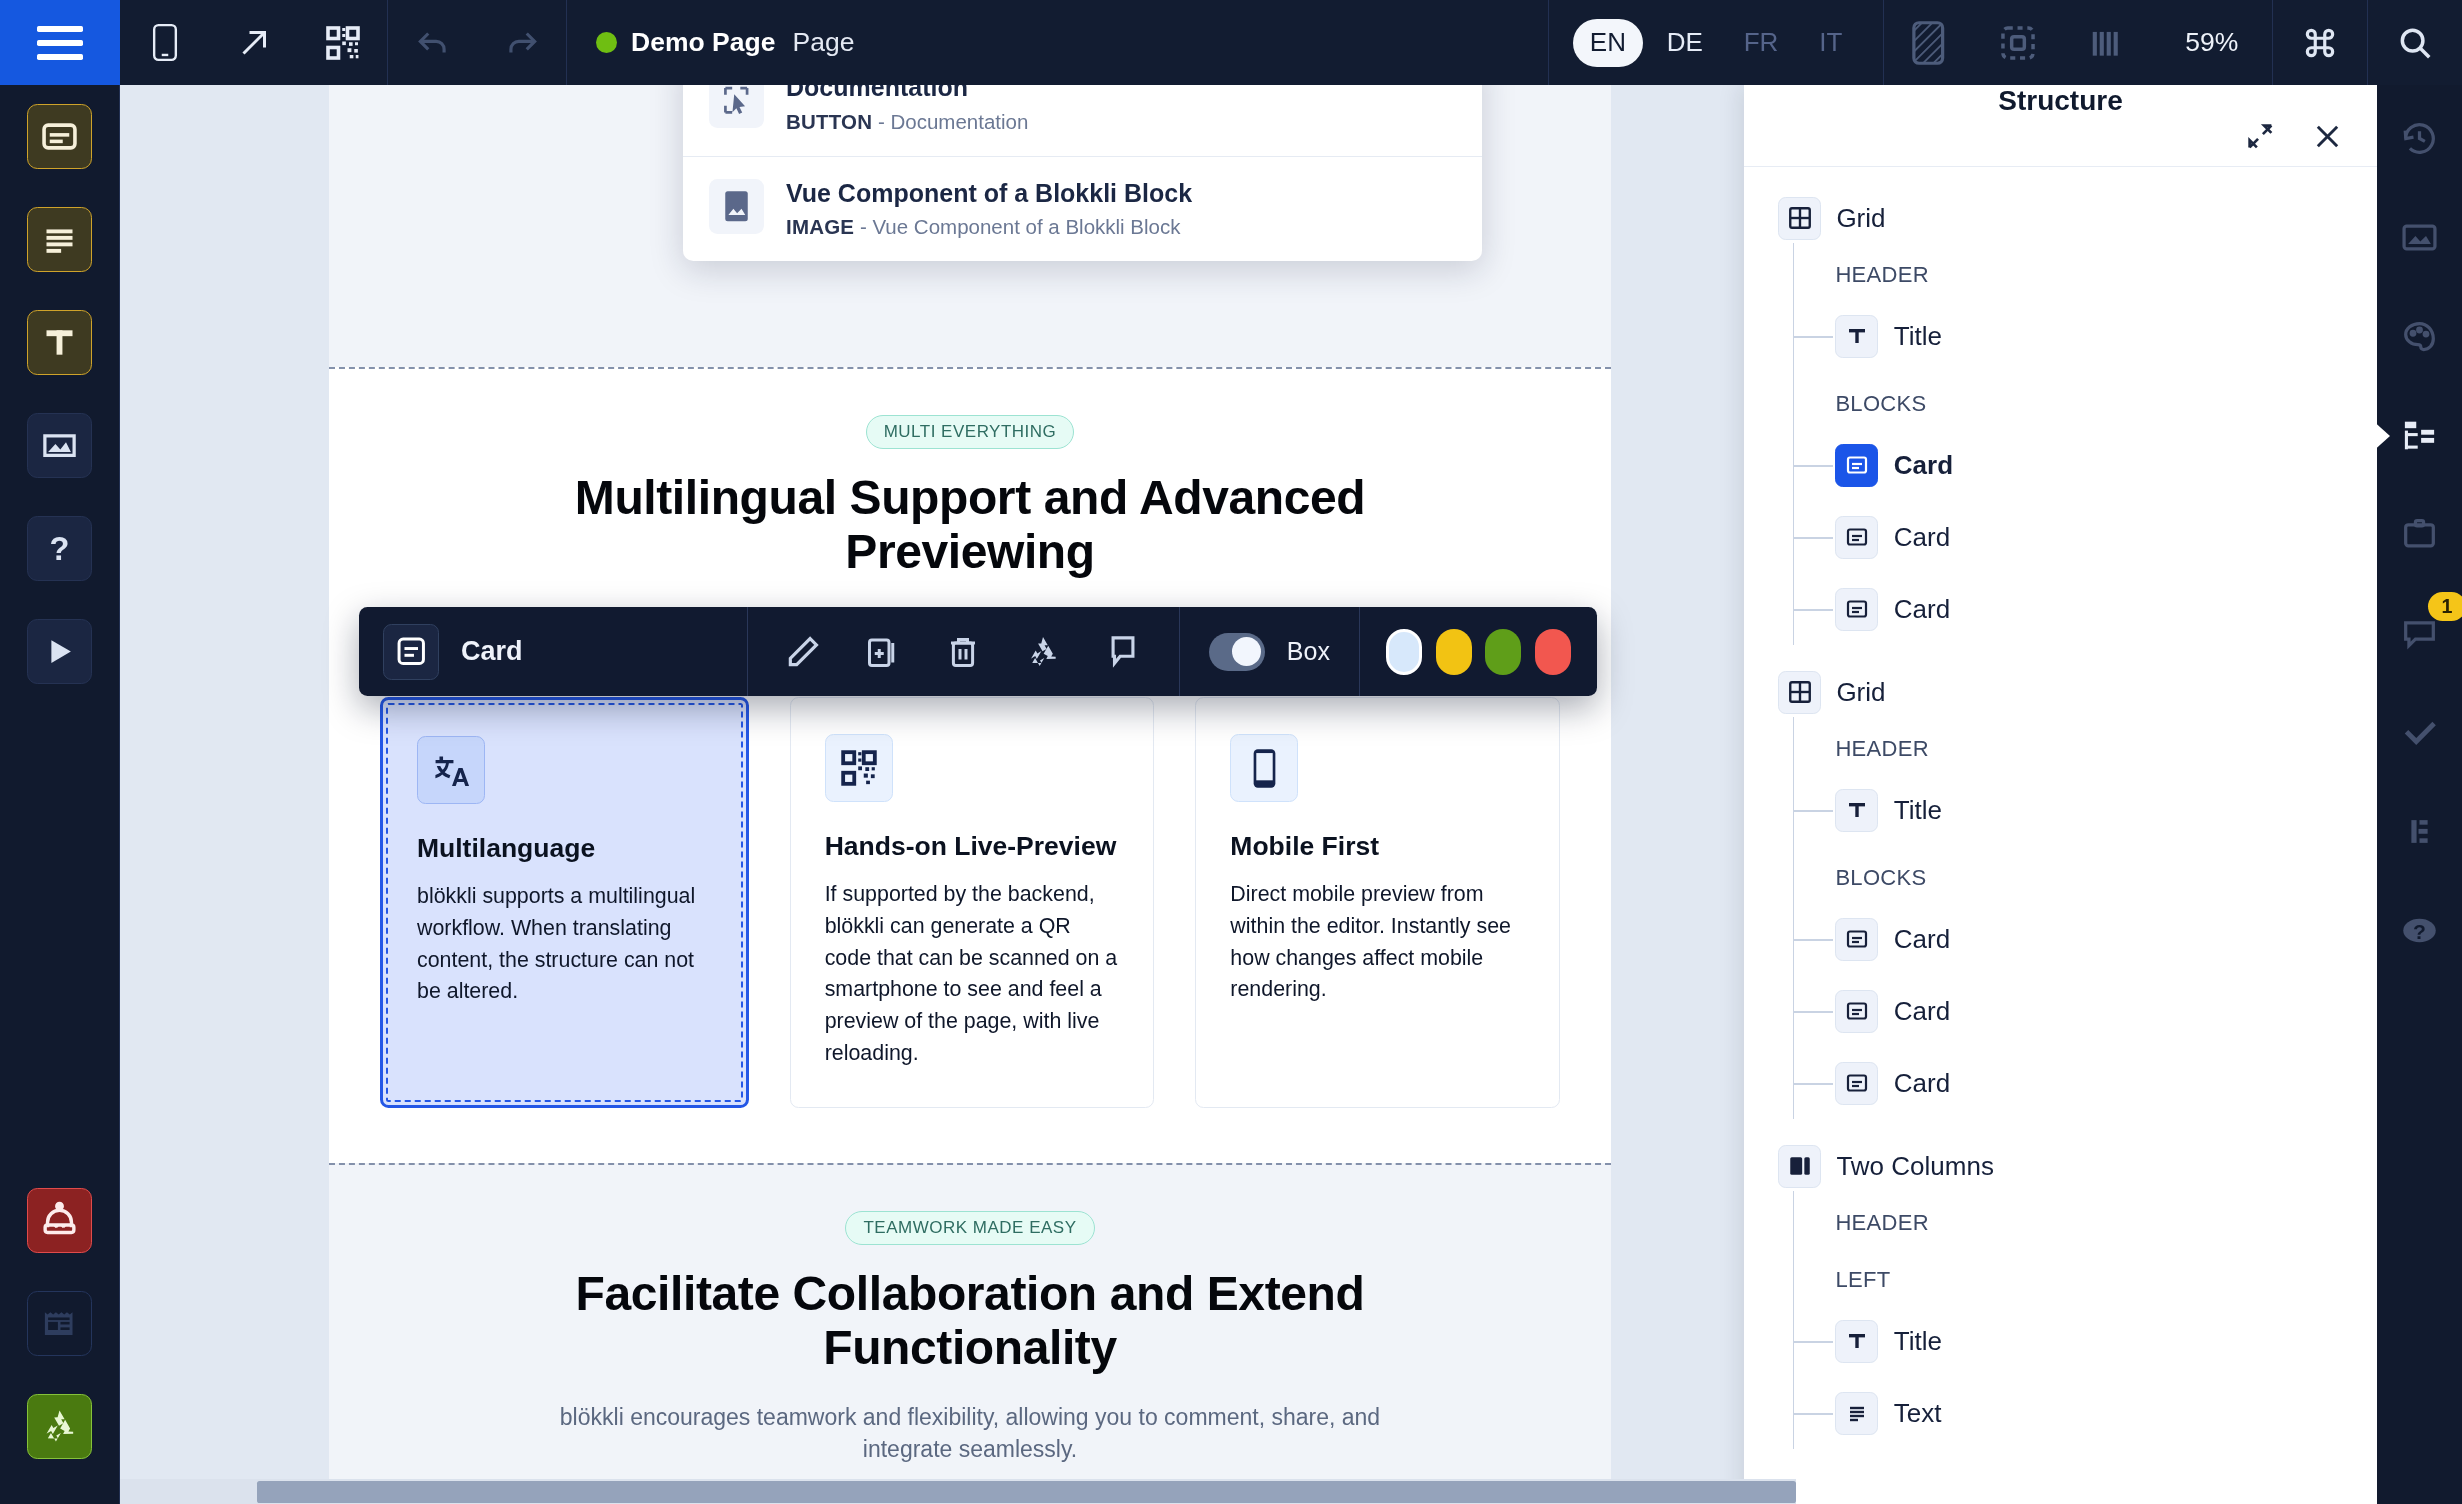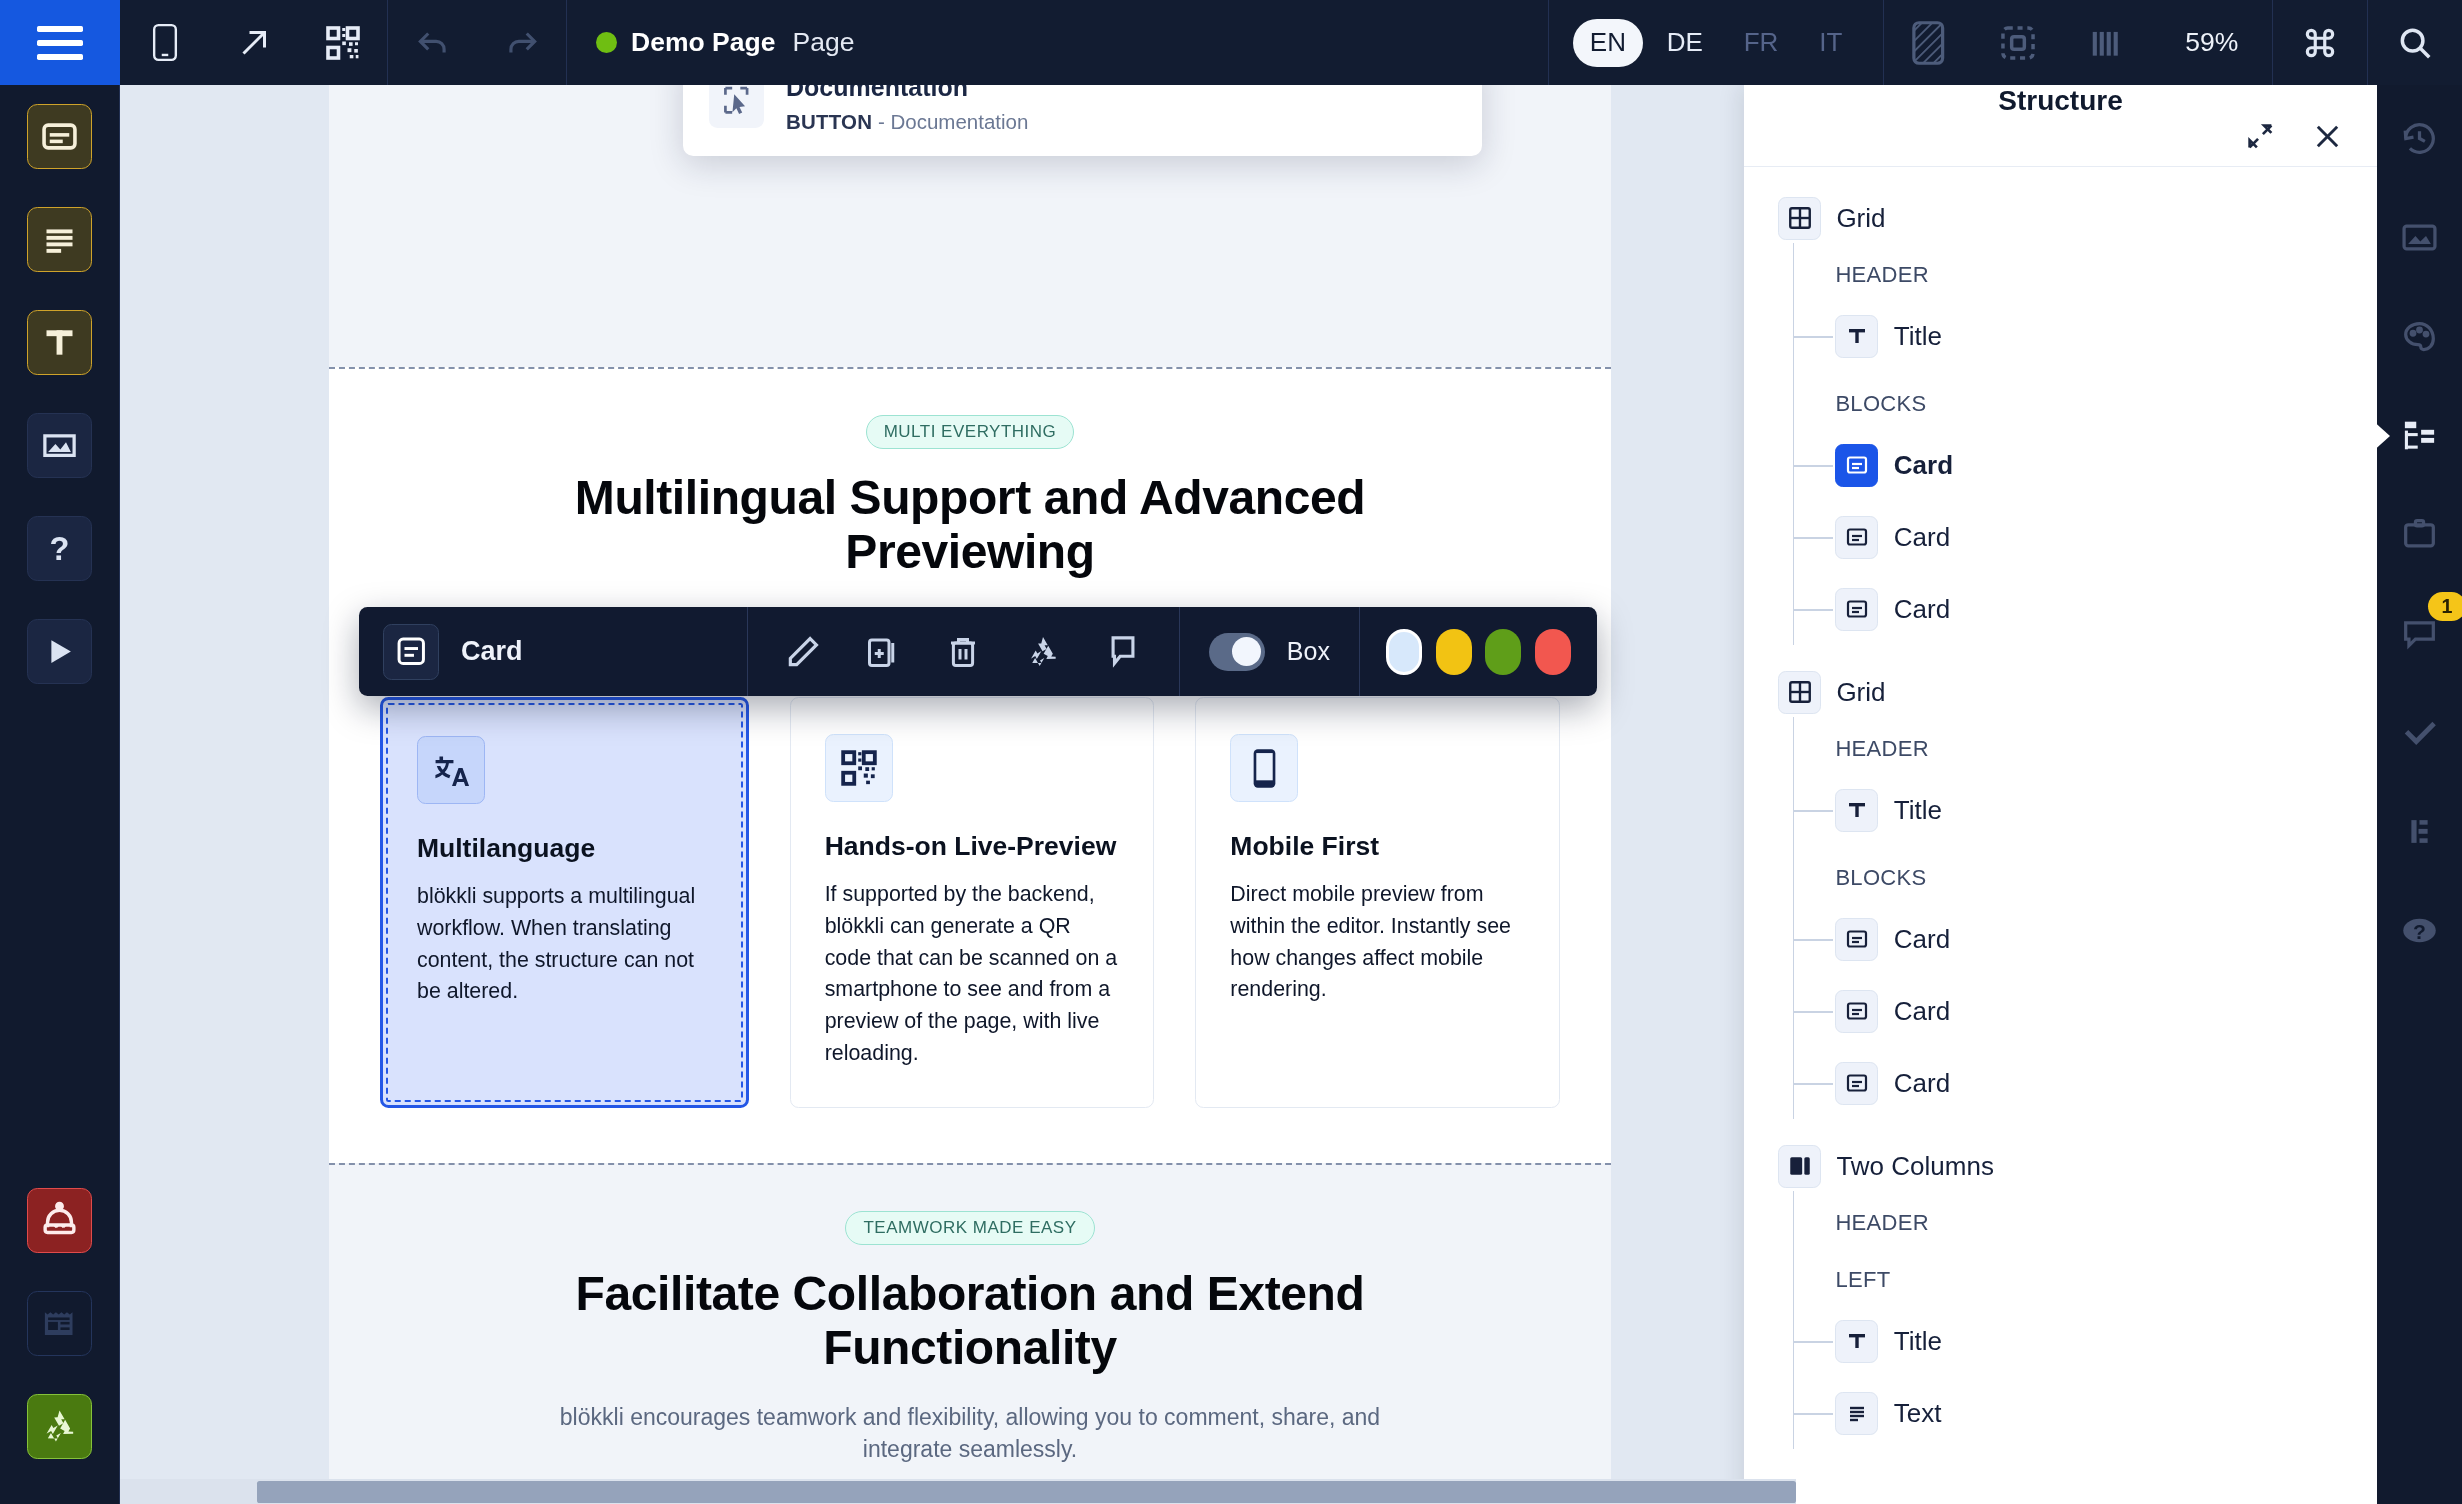--- a/index.html
+++ b/index.html
@@ -428,21 +428,21 @@
                   <rect x="11.5" y="6" width="2" height="2"></rect>
                 <rect x="11.5" y="11" width="2.4" height="2.4"></rect>
                   <rect x="16" y="11.5" width="2.4" height="2.4"></rect>
                 <rect x="20" y="11.5" width="2" height="2"></rect>
                   <rect x="15" y="15.5" width="2.6" height="2.6"></rect>
                 <rect x="19.5" y="16" width="2.4" height="2.4"></rect>
                   <rect x="16.5" y="20" width="2.4" height="2.2"></rect>
               </svg>
             </div>
             <div class="card-title">Hands-on Live-Preview</div>
-            <div class="card-body">If supported by the backend, blökkli can generate a QR code that can be scanned on a smartphone to see and from a preview of the page, with live reloading.</div>
+            <div class="card-body">If supported by the backend, blökkli can generate a QR code that can be scanned on a smartphone to see and feel a preview of the page, with live reloading.</div>
           </div>
 
           <div class="card">
             <div class="card-ico">
               <svg width="27" height="41" viewBox="0 0 22 34" fill="currentColor">
                 <rect x="2" y="1" width="18" height="32" rx="3.5"></rect>
                 <rect x="4.2" y="4.2" width="13.6" height="22.6" fill="#eaf2fe"></rect>
               </svg>
             </div>
             <div class="card-title">Mobile First</div>
@@ -468,20 +468,36 @@
             <path d="M4 3h5M4 3v5M20 3h-5M20 3v5M4 21h5M4 21v-5"></path>
             <path d="M10.5 7.5l8 9-4.1.4 2 4.2-2.3 1.1-2-4.3-2.9 3z" fill="currentColor" stroke="none"></path>
           </svg>
         </div>
         <div>
           <div class="res-title">Documentation</div>
           <div class="res-meta">
             <b>BUTTON</b>
             <span> - </span>
             <span>Documentation</span>
+          </div>
+        </div>
+      </div>
+      <div class="res-row">
+        <div class="res-thumb">
+          <svg width="29" height="32.5" viewBox="0 0 22 26" fill="currentColor">
+            <rect x="2" y="1" width="18" height="24" rx="2"></rect>
+            <path d="M4.5 20l4-5 3 3.5L15 15l3 5z" fill="#f1f4fa"></path>
+          </svg>
+        </div>
+        <div>
+          <div class="res-title">Vue Component of a Blokkli Block</div>
+          <div class="res-meta">
+            <b>IMAGE</b>
+            <span> - </span>
+            <span>Vue Component of a Blokkli Block</span>
           </div>
         </div>
       </div>
     </div>
   </div>
 
   <div class="blocktoolbar">
     <div class="bt-left">
       <div class="bt-chip">
         <svg width="32.5" height="32.5" viewBox="0 0 24 24" fill="none" stroke="currentColor" stroke-width="2.2">

